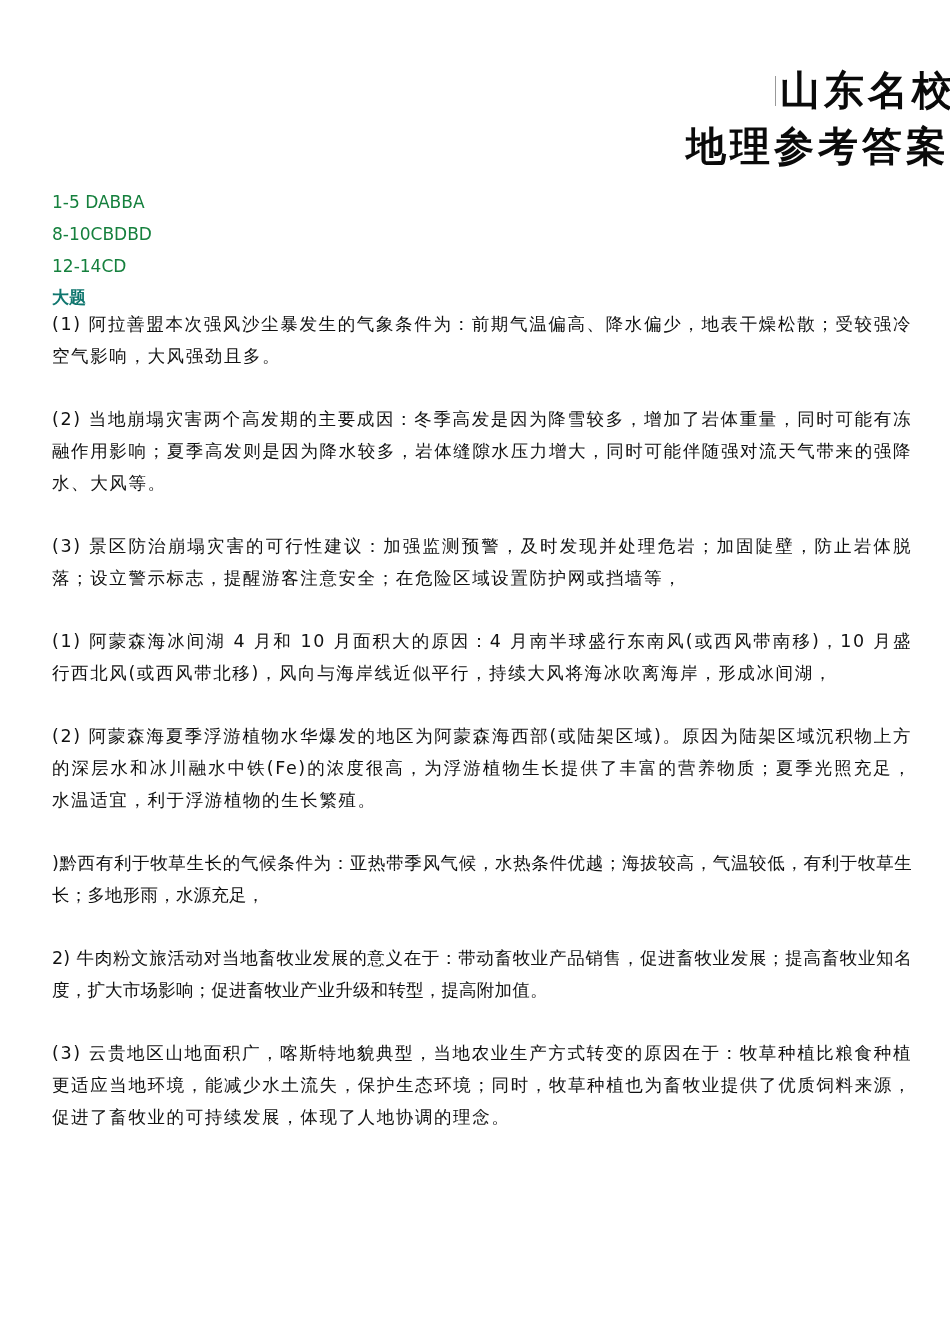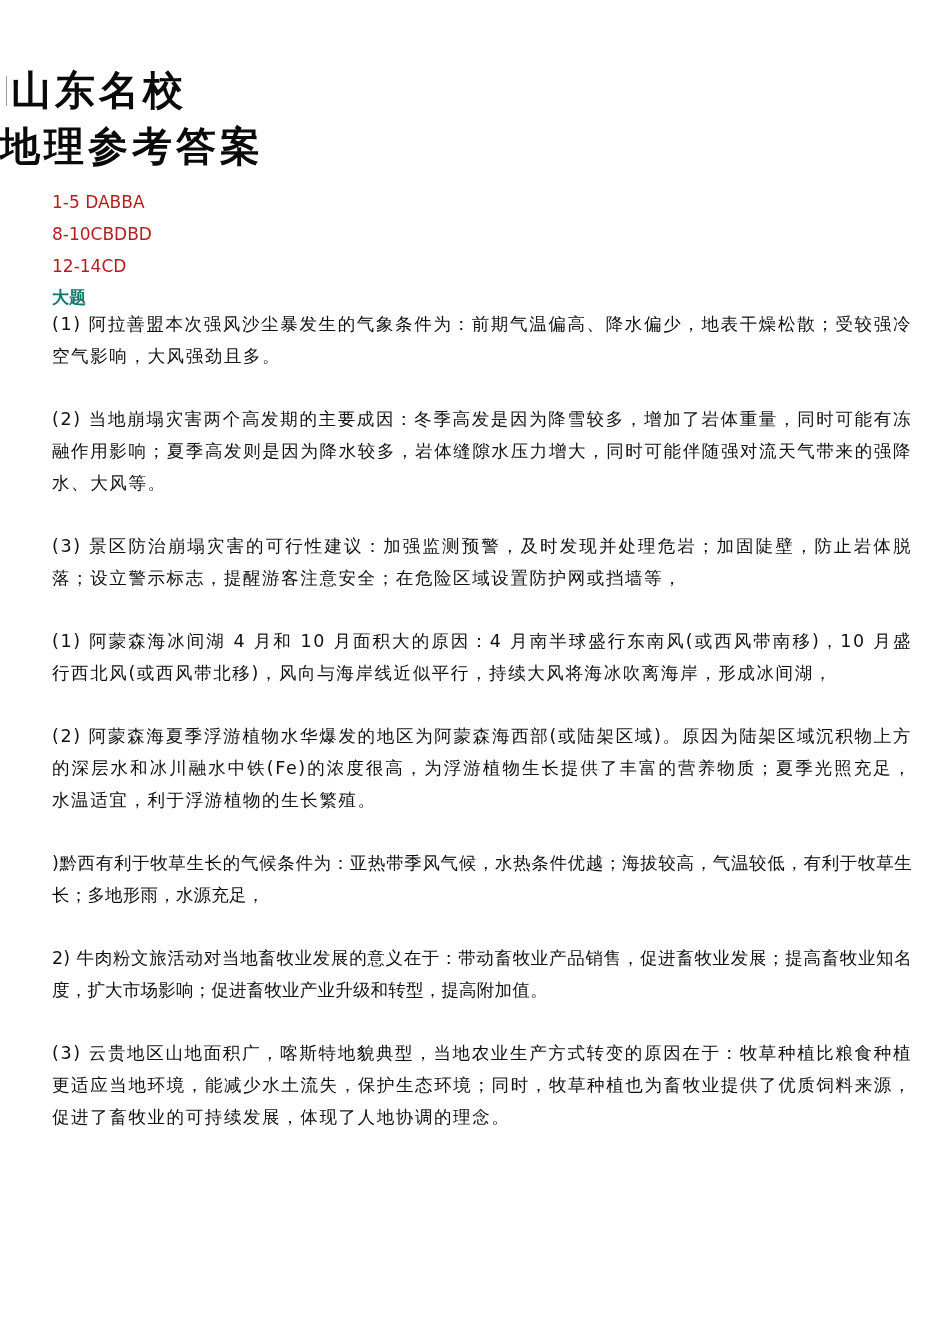--- a/index.html
+++ b/index.html
@@ -13,21 +13,21 @@
       position: relative;
       overflow: hidden;
       color: #111111;
       font-family: "DejaVu Sans", sans-serif;
     }
     .title-block {
       position: absolute;
       left: 0;
       top: 62px;
       width: 950px;
-      text-align: left;
+      text-align: right;
     }
     .title-line {
       font-family: "DejaVu Sans", sans-serif;
       font-size: 40px;
       font-weight: bold;
       letter-spacing: 4px;
       line-height: 56px;
       color: #0a0a0a;
     }
     .title-line.first {
@@ -47,21 +47,21 @@
     }
     .answers {
       position: absolute;
       left: 52px;
       top: 186px;
     }
     .answer-line {
       font-family: "DejaVu Sans", sans-serif;
       font-size: 17px;
       line-height: 32px;
-      color: #b91c1c;
+      color: #15803d;
     }
     .section-label {
       font-size: 17px;
       font-weight: bold;
       line-height: 30px;
       color: #0f766e;
     }
     .content {
       position: absolute;
       left: 52px;

